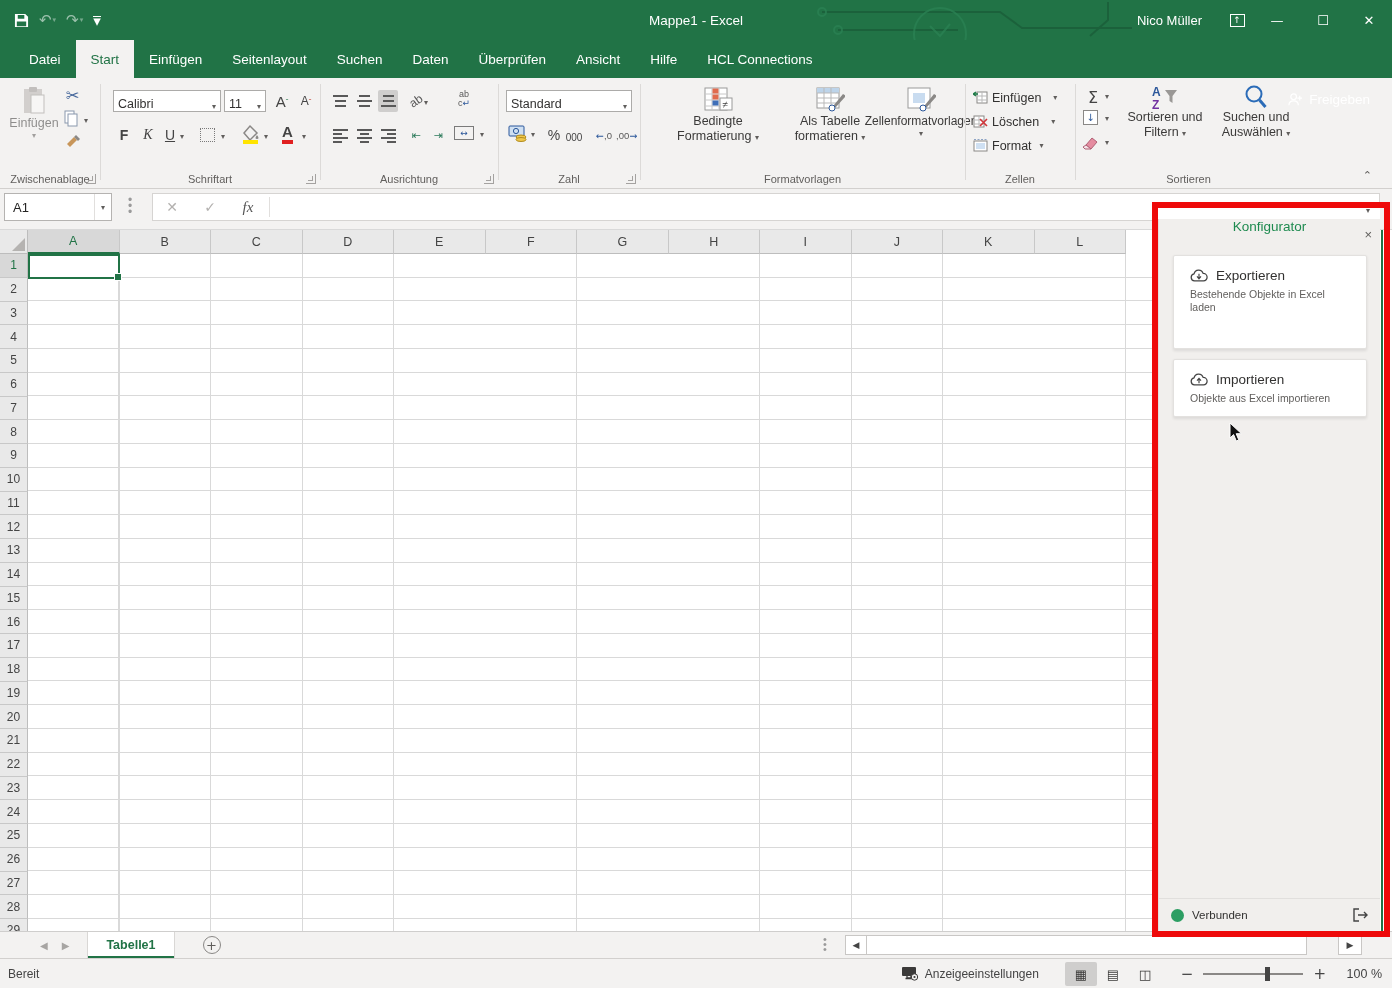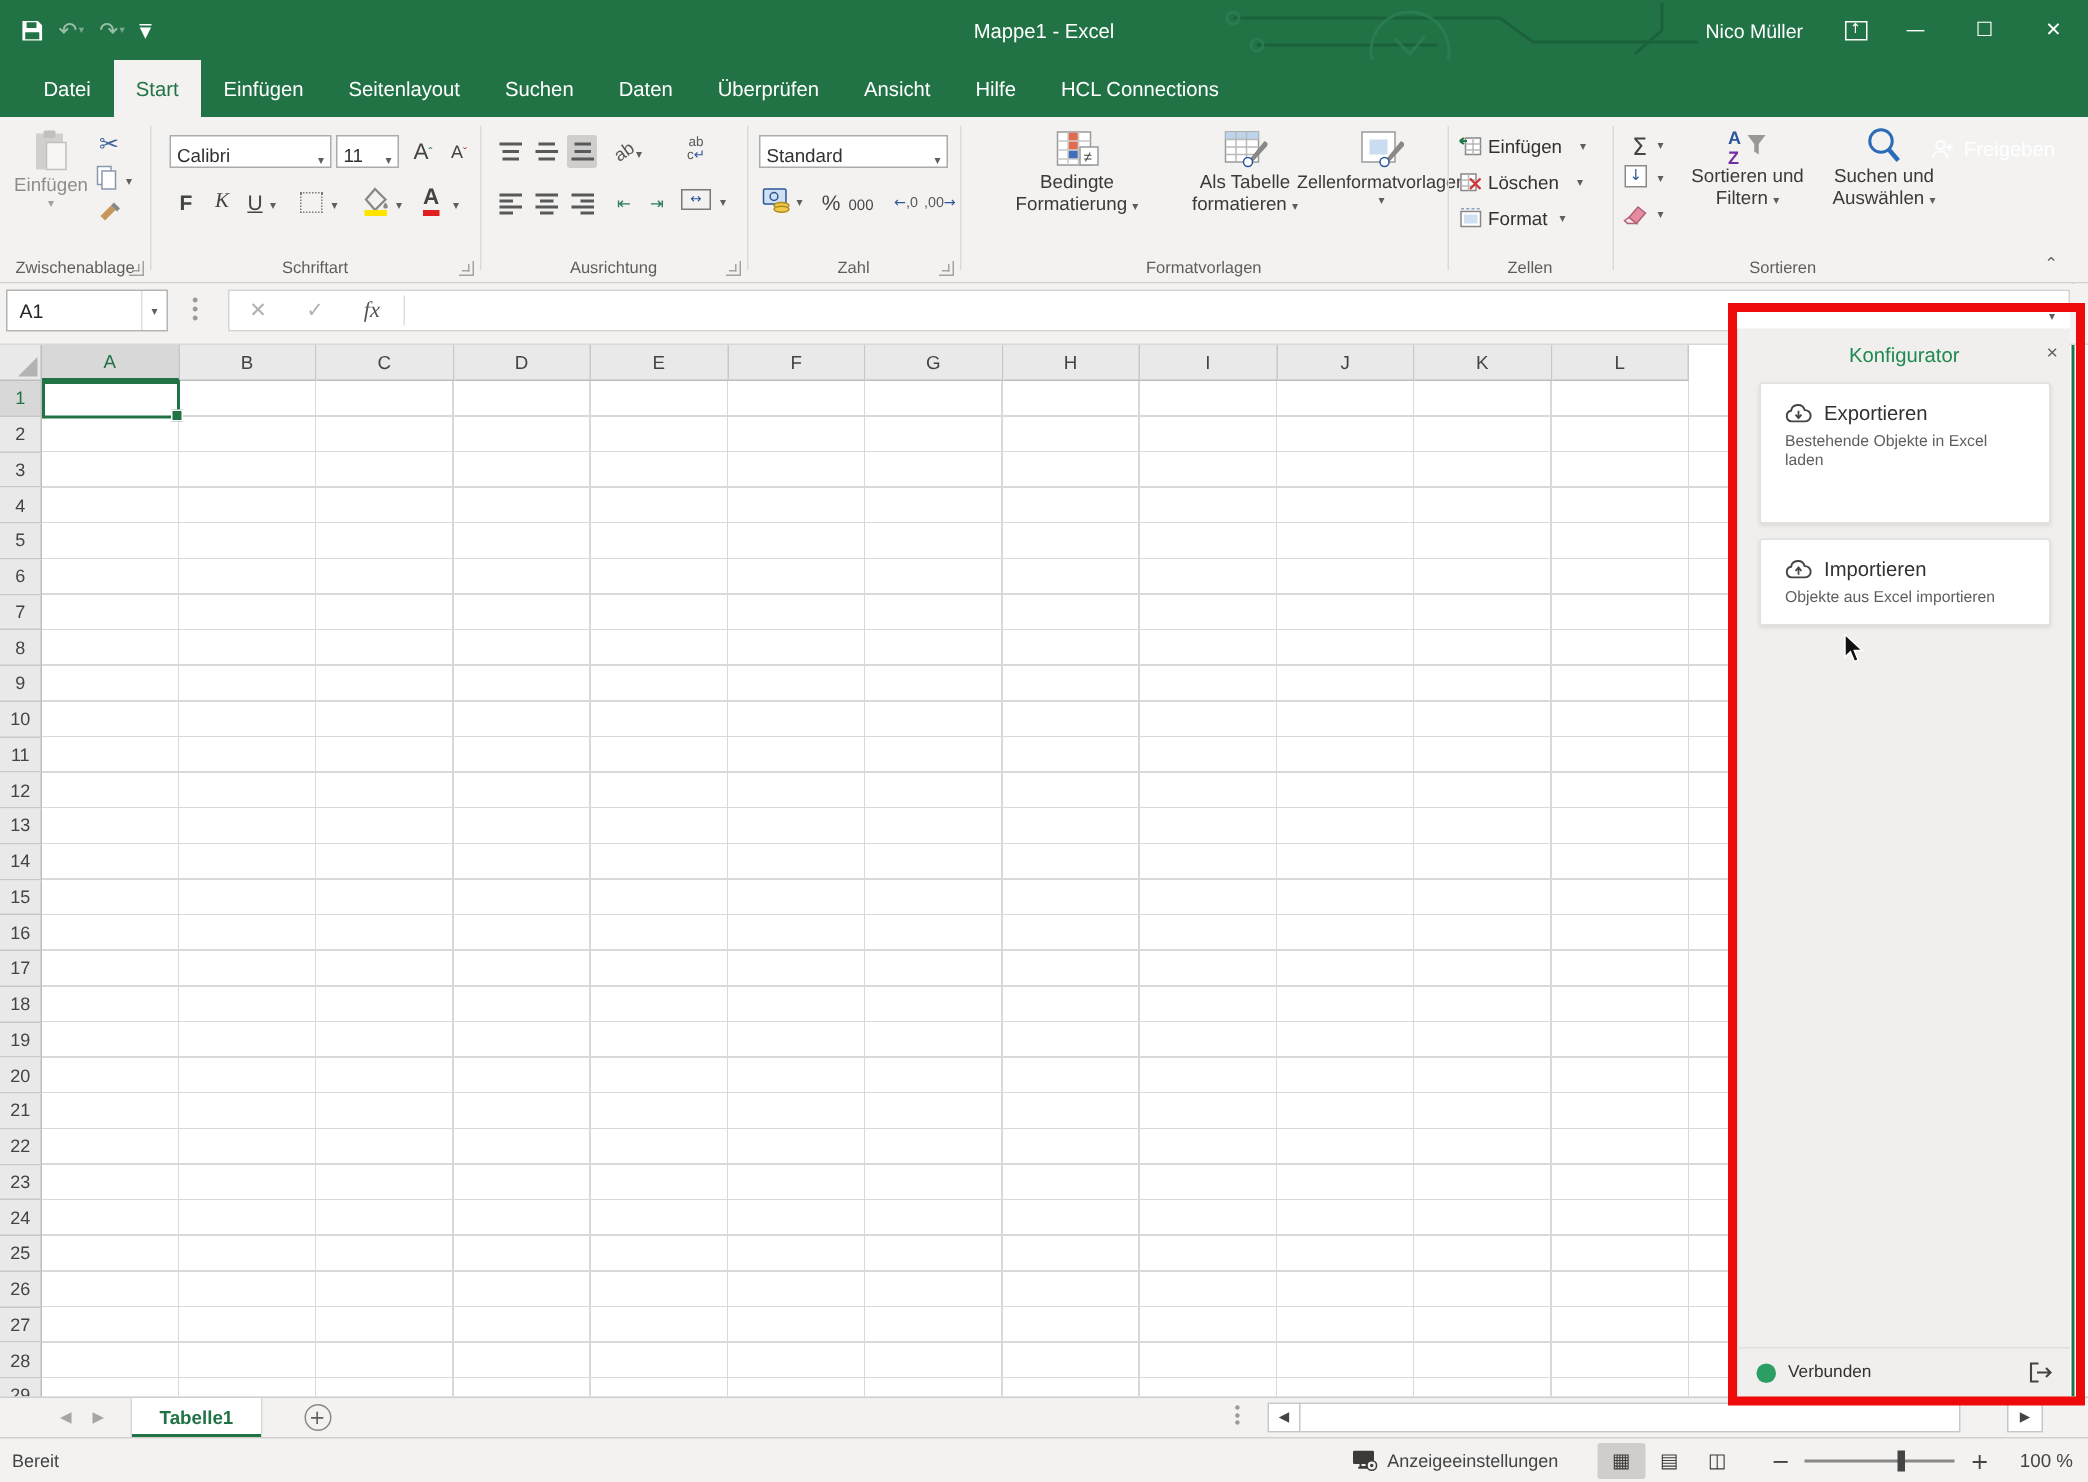--- a/index.html
+++ b/index.html
@@ -102,21 +102,21 @@
   .selcell { position:absolute; left:28px; top:24px; width:92px; height:24.5px;
              border:2px solid #217346; background:#fff; }
   .selcell:after { content:""; position:absolute; right:-4px; bottom:-4px; width:6px; height:6px;
                    background:#217346; border:1px solid #fff; }
 
   
   .fbar-ext { position:absolute; left:1158px; top:203px; width:222px; height:16px; background:#fff; z-index:6; }
   .fbar-ext .caret { position:absolute; right:10px; top:3px; }
   .pane { position:absolute; left:1158px; top:219px; width:222px; height:712px;
           background:#f1efed; border-left:1px solid #e1dfdd; z-index:6; }
-  .pane-head { position:relative; height:34px; display:flex; align-items:center; justify-content:center;
+  .pane-head { position:relative; height:34px; display:flex; justify-content:center;
                font-size:13.5px; color:#1e8a4f; }
   .pane-close { position:absolute; right:8px; top:8px; color:#605e5c; font-size:13px; }
   .card { position:absolute; left:14px; width:194px; background:#fff; border:1px solid #e3e1df;
           border-radius:2px; box-shadow:0 1.5px 3px rgba(0,0,0,.09); padding:12px 12px 10px 16px; }
   .card-title { display:flex; align-items:center; gap:8px; font-size:13.5px; color:#323130; }
   .card-desc { font-size:10.5px; color:#605e5c; margin-top:5px; line-height:13px; max-width:150px; }
   .pane-foot { position:absolute; left:0; right:0; bottom:0; height:33px; border-top:1px solid #e1dfdd;
                display:flex; align-items:center; padding:0 12px; gap:8px; }
   .dot { width:13px; height:13px; border-radius:50%; background:#2d9e63; }
   .foot-lbl { font-size:11.5px; color:#323130; }

